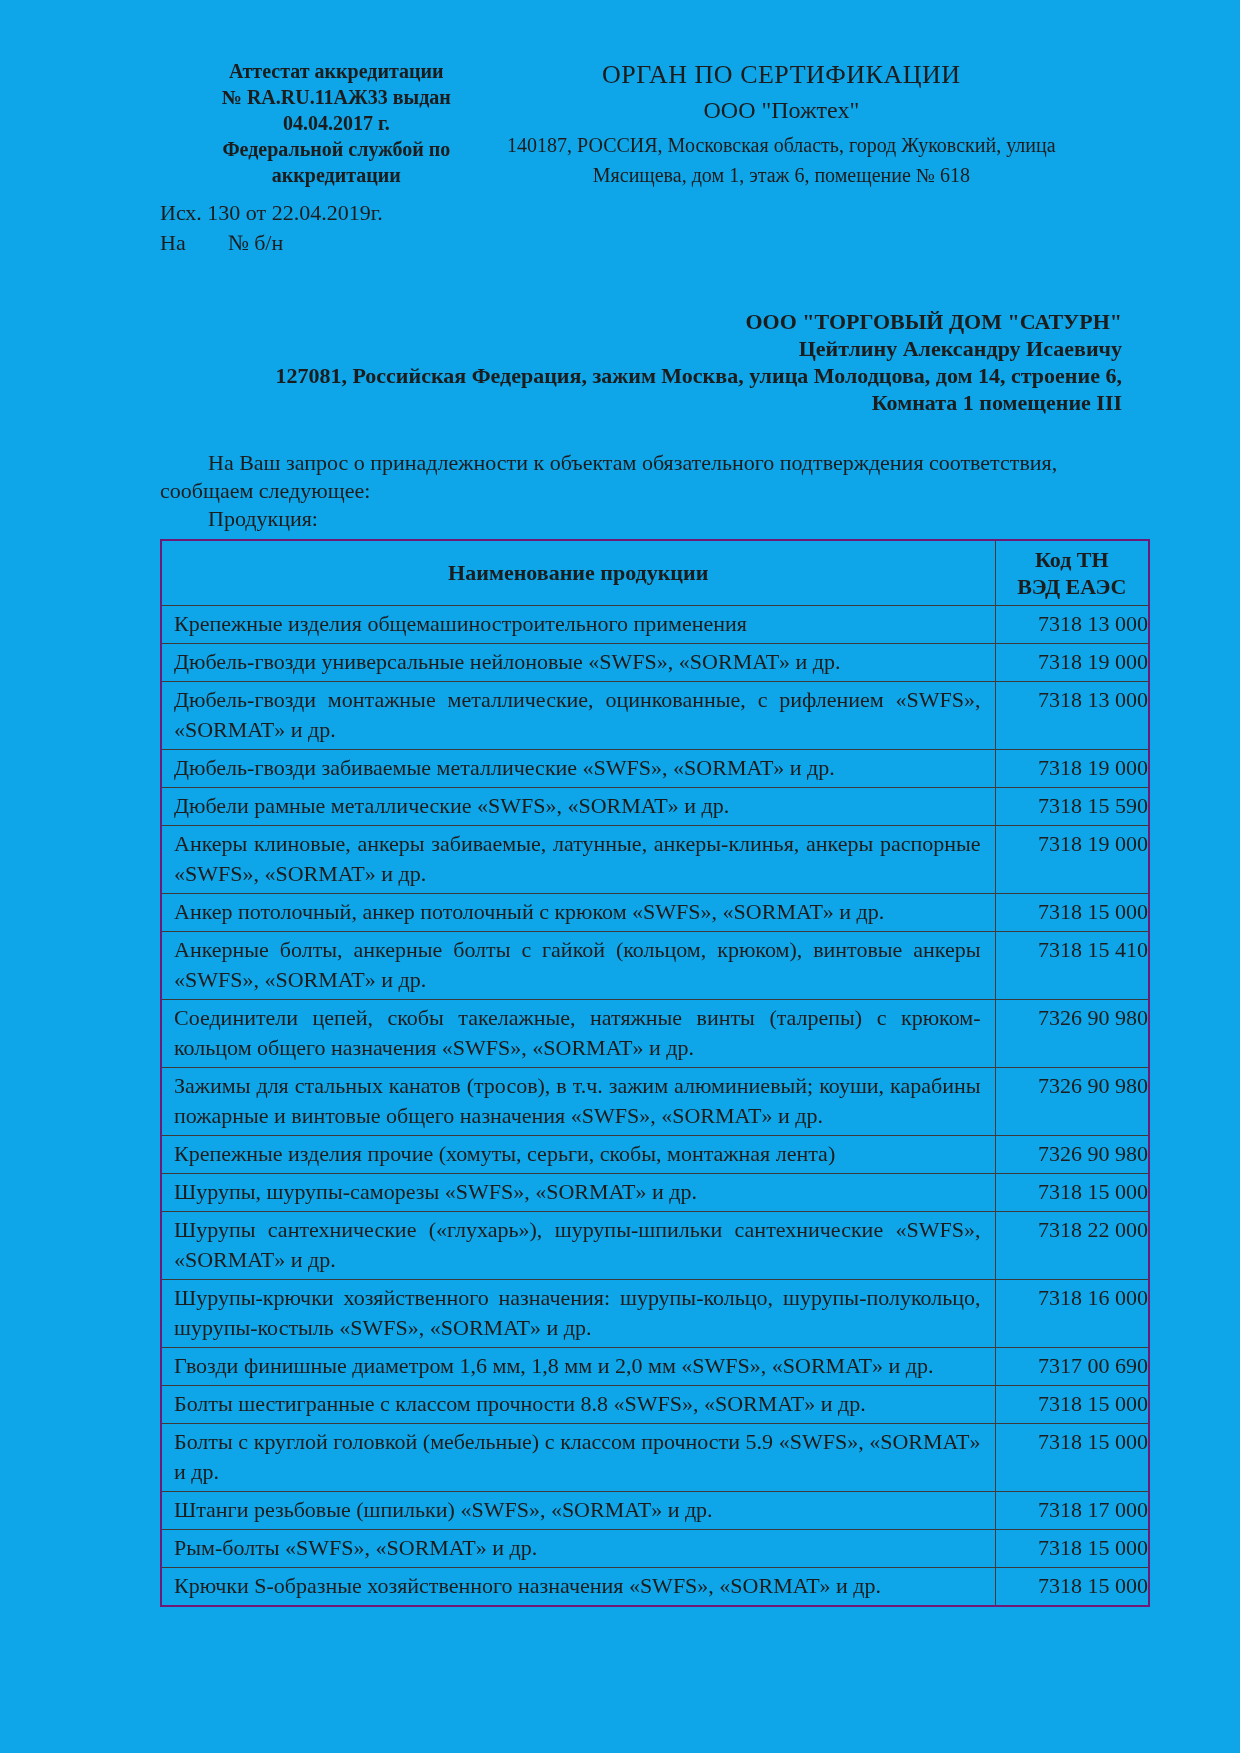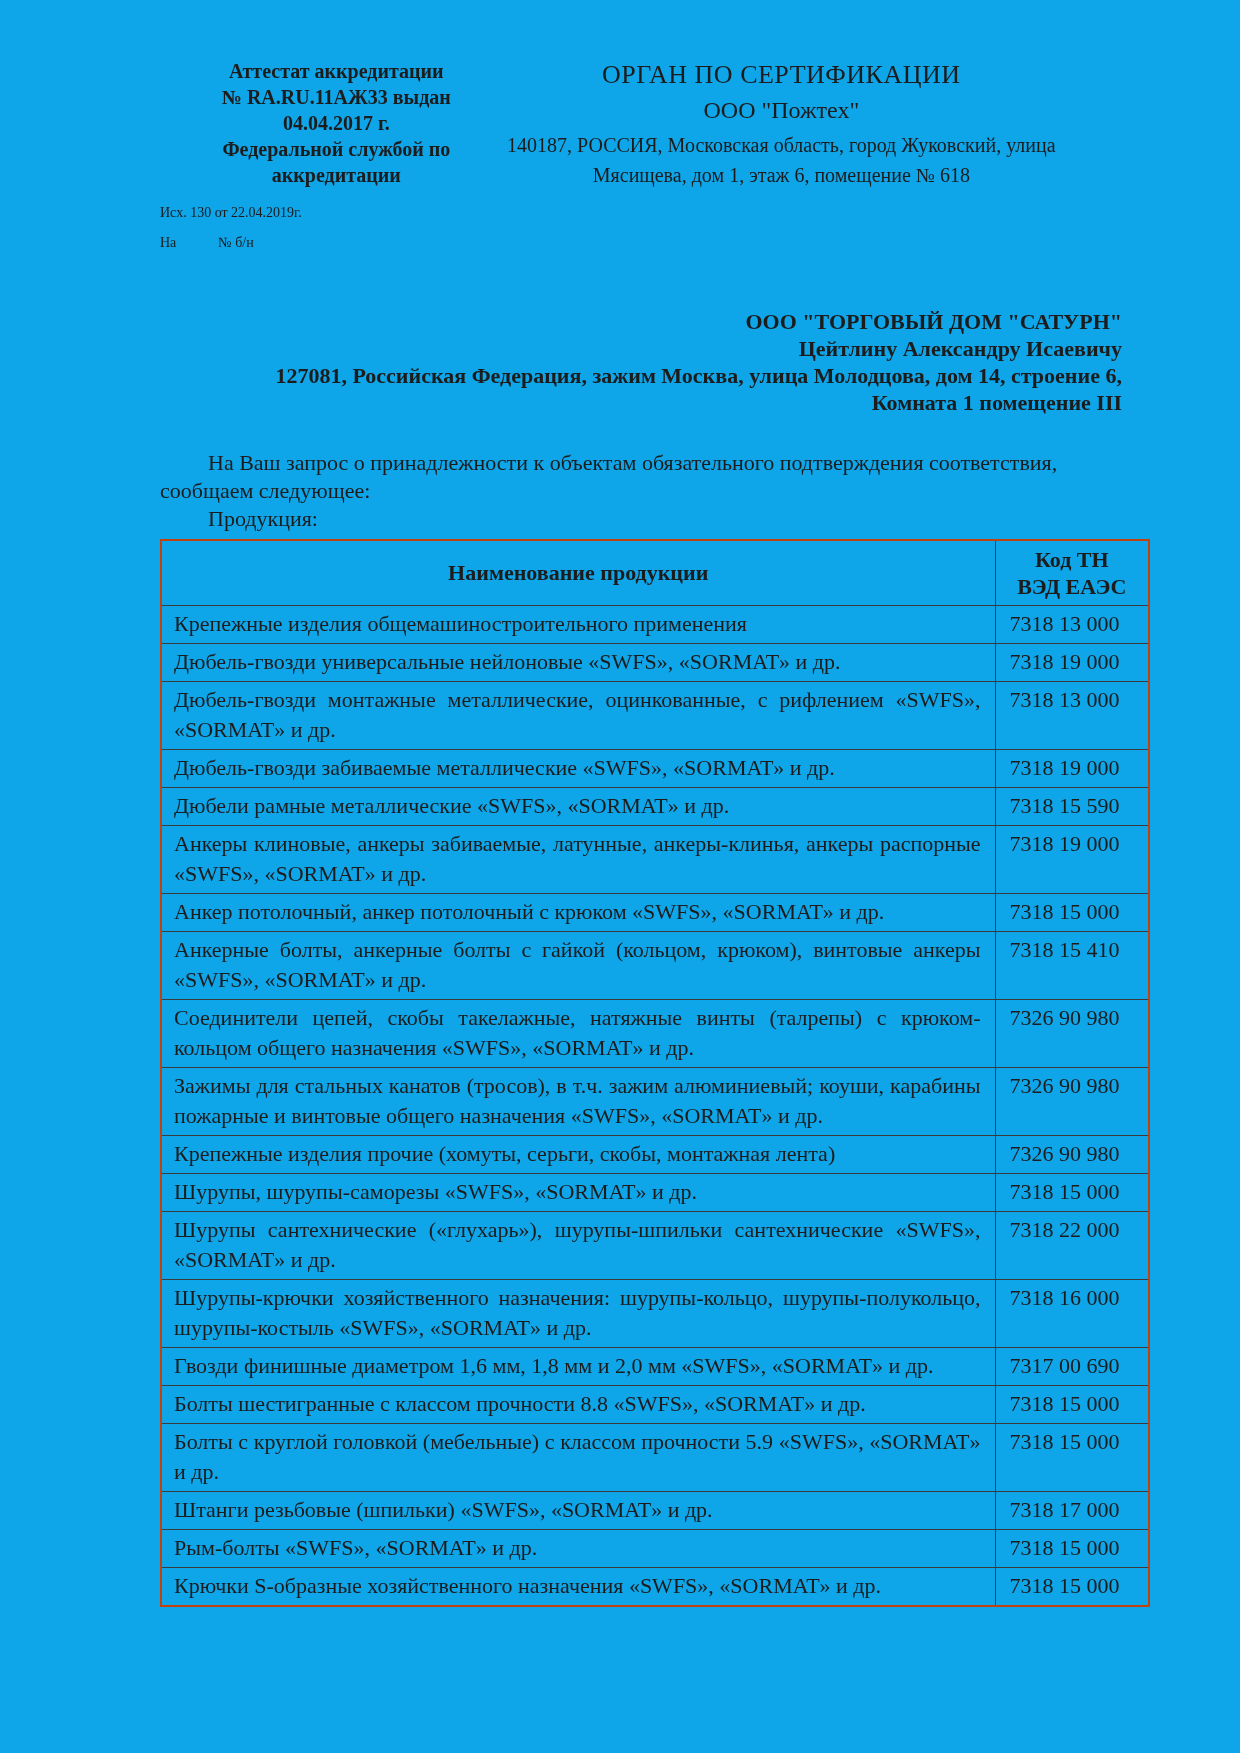--- a/index.html
+++ b/index.html
@@ -22,21 +22,21 @@
     text-align:center; font-weight:bold;
     font-size:20px; line-height:26px;
   }
   .org-block { width:600px; margin-right:70px; text-align:center; }
   .org-title { font-size:26px; line-height:34px; letter-spacing:0.5px; }
   .org-name  { font-size:24px; line-height:36px; }
   .org-addr  { font-size:20px; line-height:25px; margin-top:5px; }
   .org-contacts { font-size:18px; line-height:25px; }
 
   
-  .ref-block { margin-top:10px; font-size:14px; line-height:30px; }
+  .ref-block { margin-top:10px; font-size:22px; line-height:30px; }
   .ref-in .ref-no { margin-left:42px; }
 
   
   .recipient {
     margin-top:50px; margin-right:26px;
     text-align:right; font-weight:bold;
     font-size:22px; line-height:27px;
   }
 
   
@@ -49,40 +49,40 @@
     width:988px;
     border-collapse:collapse;
     table-layout:fixed;
     font-size:22px;
   }
   table.products th, table.products td {
     border:1px solid #3b3b3b;
     vertical-align:top;
     box-sizing:border-box;
   }
-  table.products { border:2px solid #c2410c; }
+  table.products { border:2px solid #701a75; }
   th.col-name, td.cell-name { width:834px; }
   th.col-code, td.cell-code { width:154px; }
   th.col-name {
     font-weight:bold; text-align:center;
     padding:18px 12px; line-height:28px;
   }
   th.col-code {
     font-weight:bold; text-align:center;
     padding:5px 6px; line-height:27px;
   }
   td.cell-name {
     padding:3px 14px 4px 12px;
     line-height:30px;
     text-align:justify;
   }
   td.cell-code {
     padding:3px 0 4px 14px;
     line-height:30px;
-    text-align:left;
+    text-align:right;
     white-space:nowrap;
   }
 </style>
 </head>
 <body>
 
 <div class="page">
   <div class="content">
 
     <div class="letterhead">

